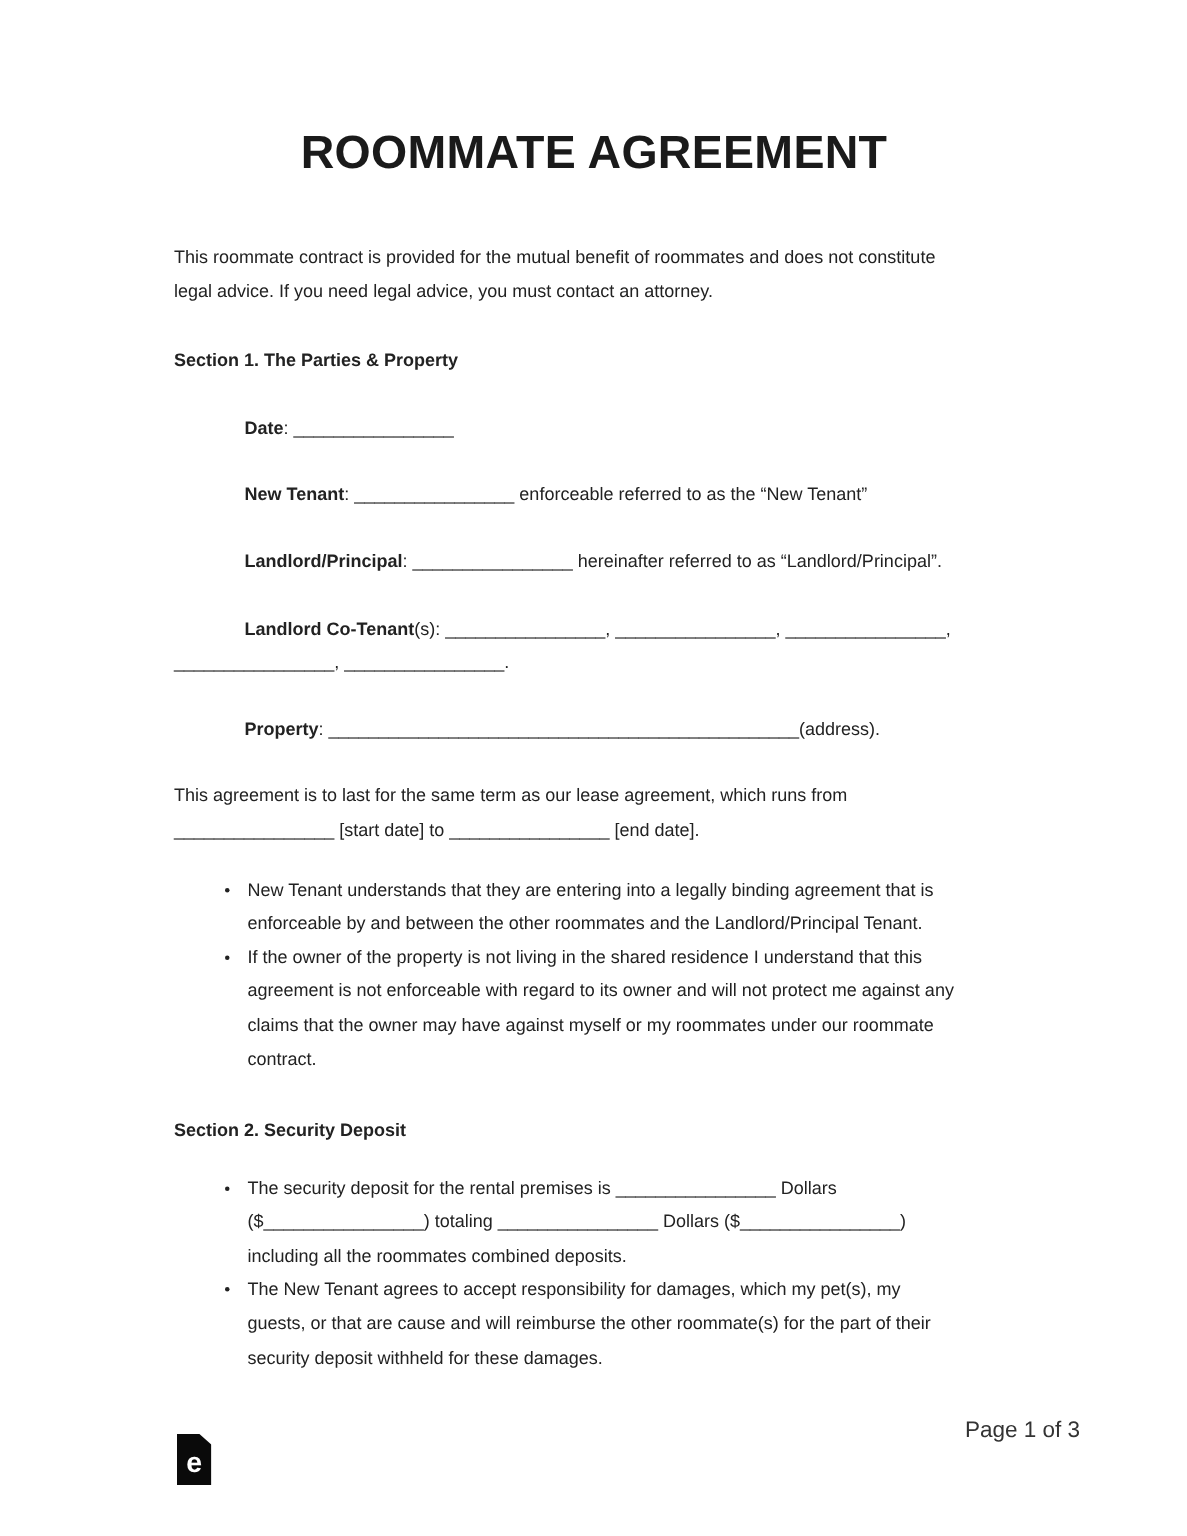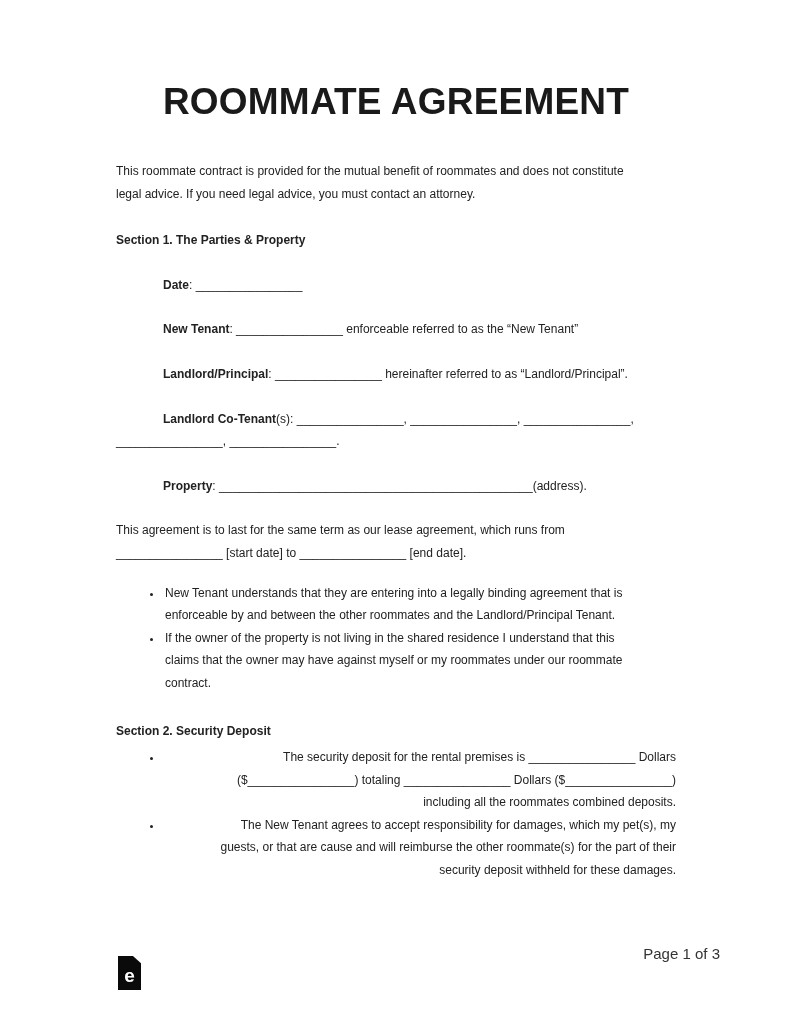--- a/index.html
+++ b/index.html
@@ -20,42 +20,42 @@
     position: absolute;
     left: 116px;
     top: 0;
     width: 560px;
     font-size: 12px;
     line-height: 22.6px;
   }
   .title {
     margin: 84px 0 0 0;
     text-align: center;
-    font-size: 37px;
+    font-size: 31px;
     line-height: 36px;
     font-weight: bold;
     letter-spacing: 0.2px;
     color: #1a1a1a;
   }
   .intro { margin-top: 40px; }
   .line { display: block; }
   .heading {
     font-weight: bold;
     margin-top: 24px;
   }
   .heading.s2 { margin-top: 25px; }
   .field-row { margin-top: 22px; }
   .b { font-weight: bold; padding-left: 47px; }
   .para { margin-top: 22px; }
   .bullets {
     margin: 17px 0 0 0;
     padding-left: 47px;
     list-style: disc outside;
   }
-  .bullets.tight { margin-top: 4px; text-align: right; }
+  .bullets.tight { margin-top: 16px; }
   .bullets li { padding-left: 2px; }
   .bullets li::marker { font-size: 11px; }
   .footer-page {
     position: absolute;
     top: 945px;
     right: 71px;
     font-size: 15px;
     color: #333333;
   }
   .logo {
@@ -119,20 +119,21 @@
       <span class="line">________________ [start date] to ________________ [end date].</span>
     </p>
 
     <ul class="bullets">
       <li>
         <span class="line">New Tenant understands that they are entering into a legally binding agreement that is</span>
         <span class="line">enforceable by and between the other roommates and the Landlord/Principal Tenant.</span>
       </li>
       <li>
         <span class="line">If the owner of the property is not living in the shared residence I understand that this</span>
+        <span class="line">agreement is not enforceable with regard to its owner and will not protect me against any</span>
         <span class="line">claims that the owner may have against myself or my roommates under our roommate</span>
         <span class="line">contract.</span>
       </li>
     </ul>
 
     <div class="heading s2">Section 2. Security Deposit</div>
 
     <ul class="bullets tight">
       <li>
         <span class="line">The security deposit for the rental premises is ________________ Dollars</span>

